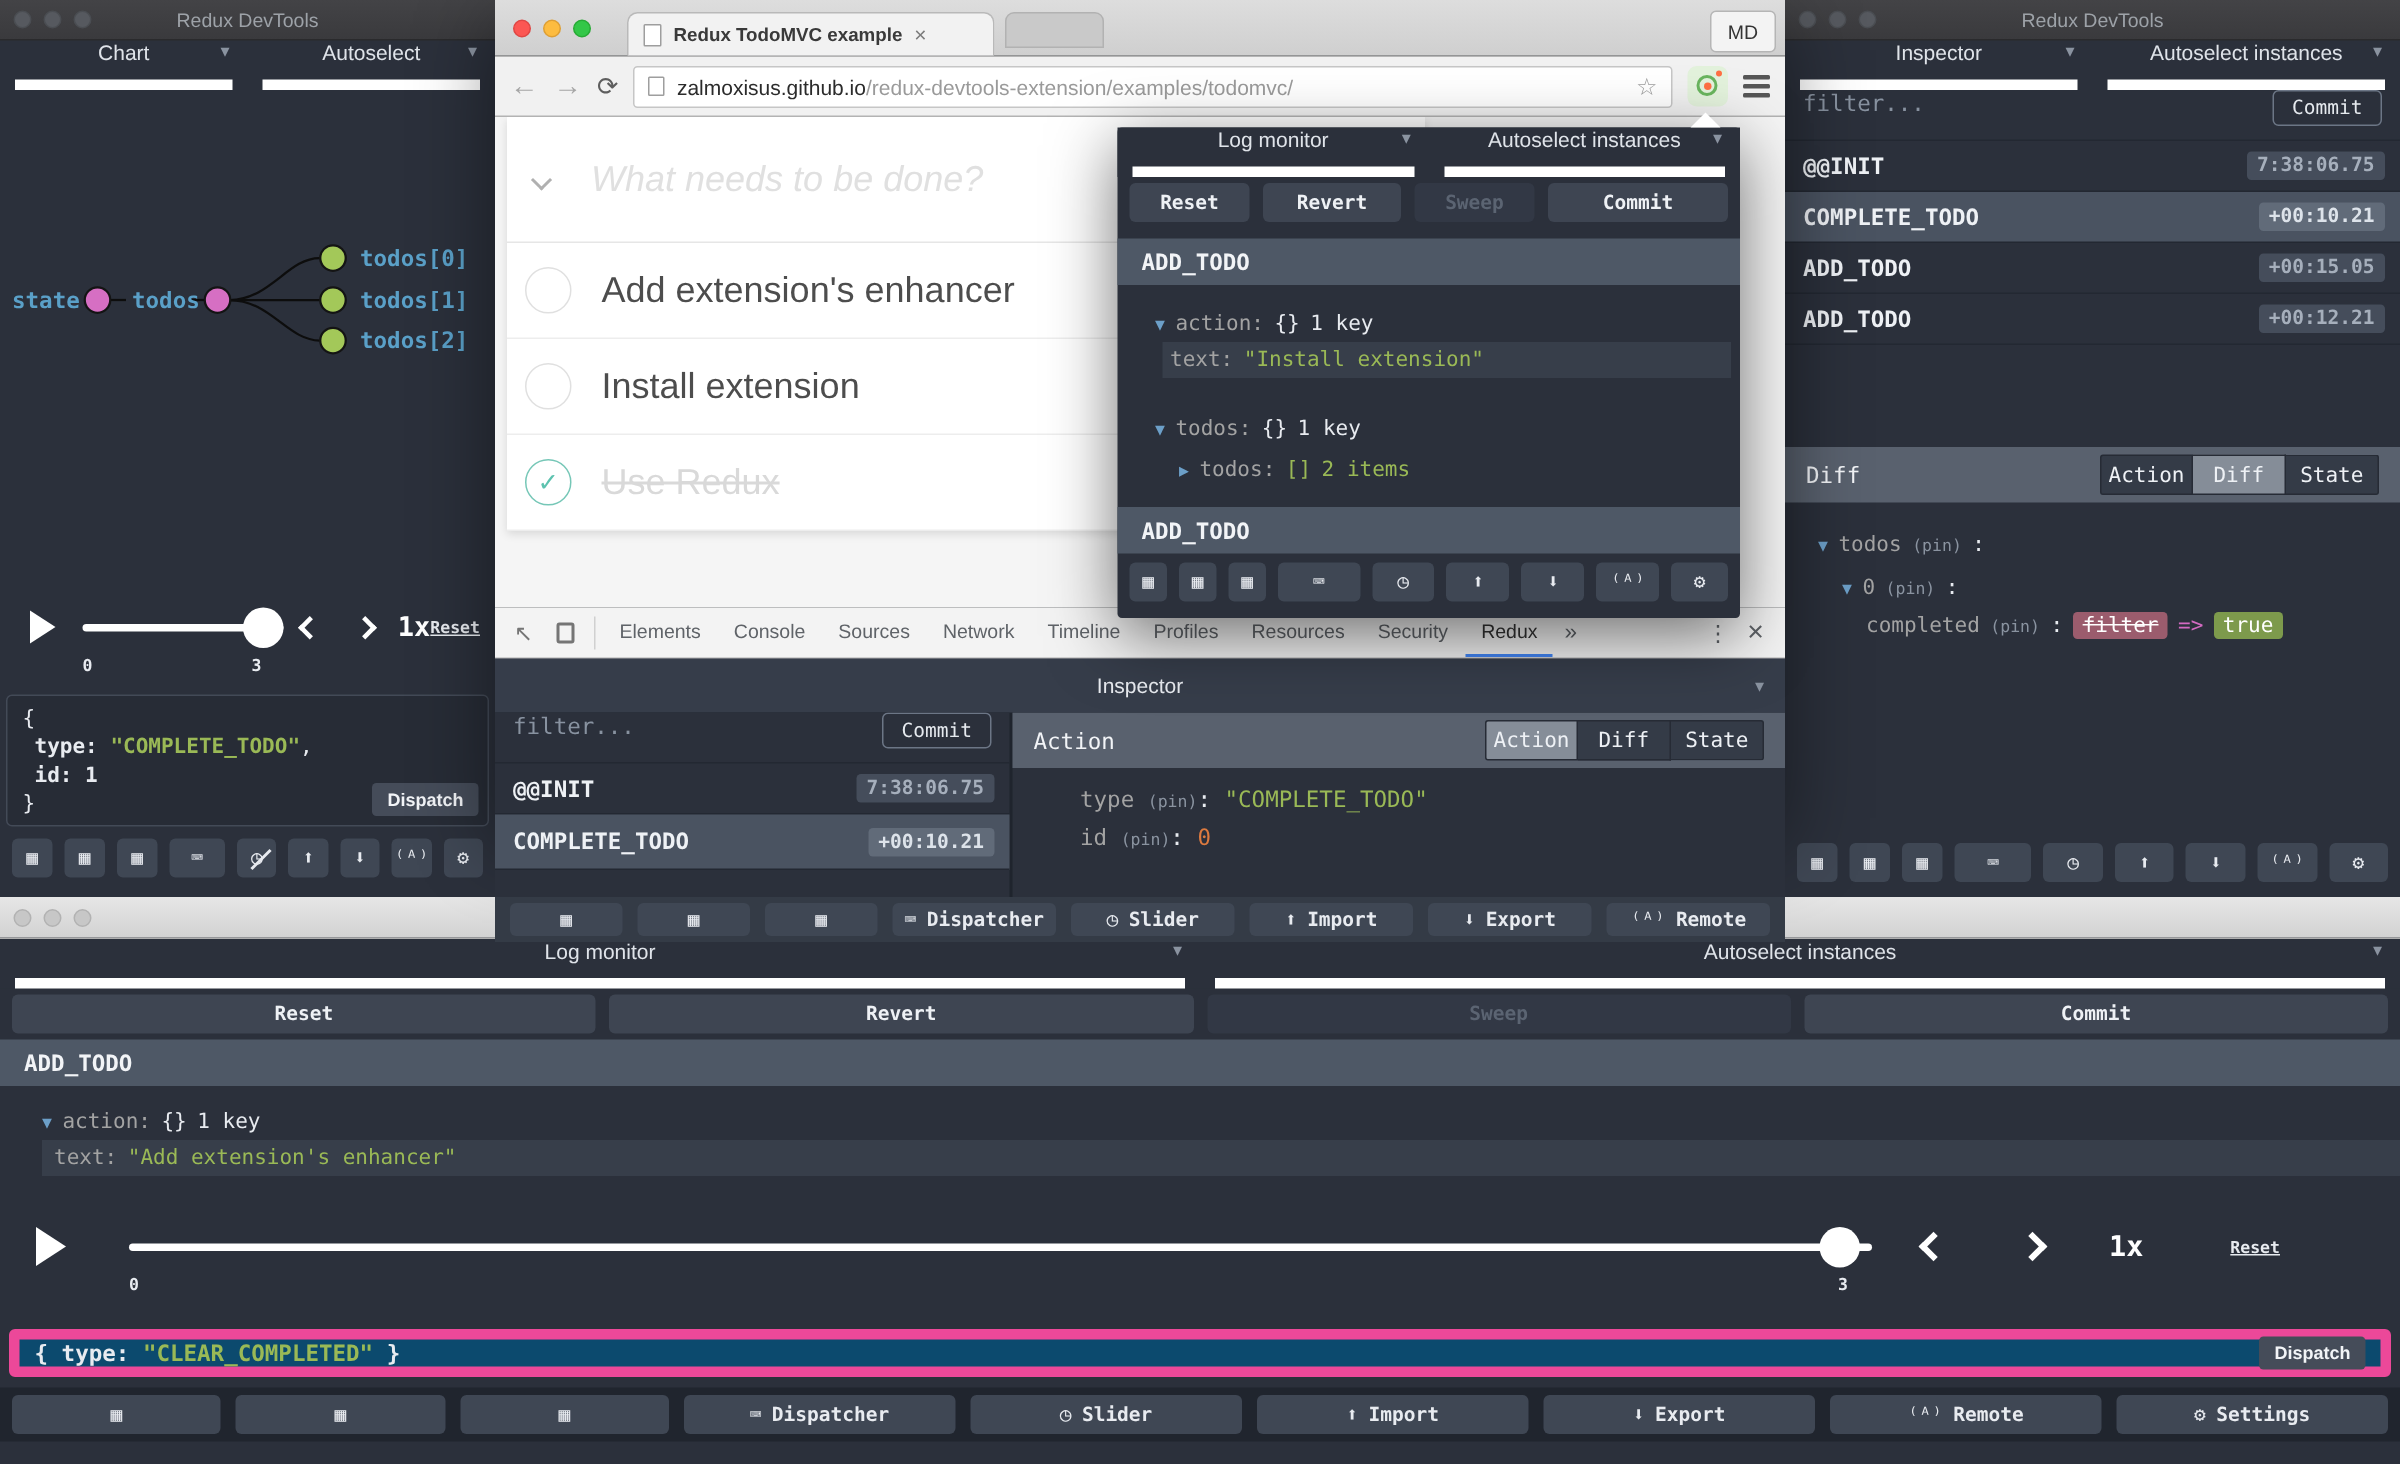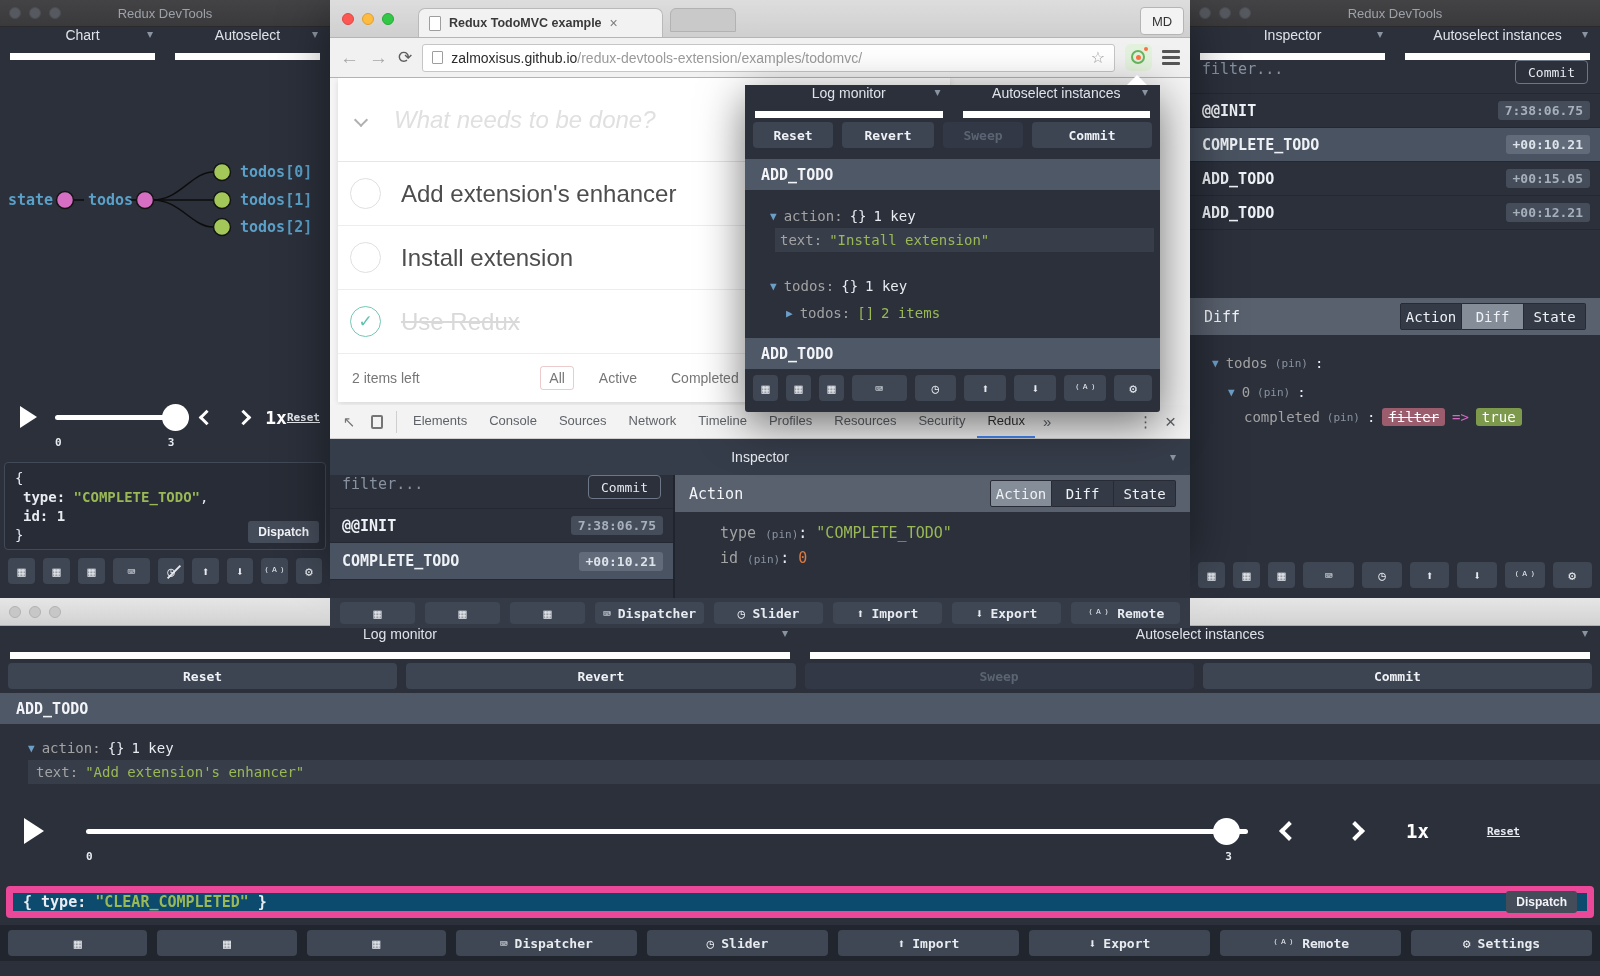--- a/index.html
+++ b/index.html
@@ -493,28 +493,20 @@
         <div class="todo-row">
           <span class="toggle-circle"></span>
           <span class="todo-label">Install extension</span>
         </div>
         <div class="todo-row">
           <span class="toggle-circle checked">
               <span>✓</span>
             </span>
           <span class="todo-label completed">Use Redux</span>
         </div>
-        <div class="todo-footer">
-          <span>2 items left</span>
-          <div class="filters">
-            <span class="filter selected">All</span>
-            <span class="filter">Active</span>
-            <span class="filter">Completed</span>
-          </div>
-        </div>
       </div>
     </div>
 
     <div class="dt-tabs">
       <span class="dt-iconbtn">↖</span>
       <span class="dt-iconbtn">
           <span class="dt-devicebox"></span>
         </span>
       <span class="dt-sep"></span>
       <span class="dt-tab">Elements</span>

